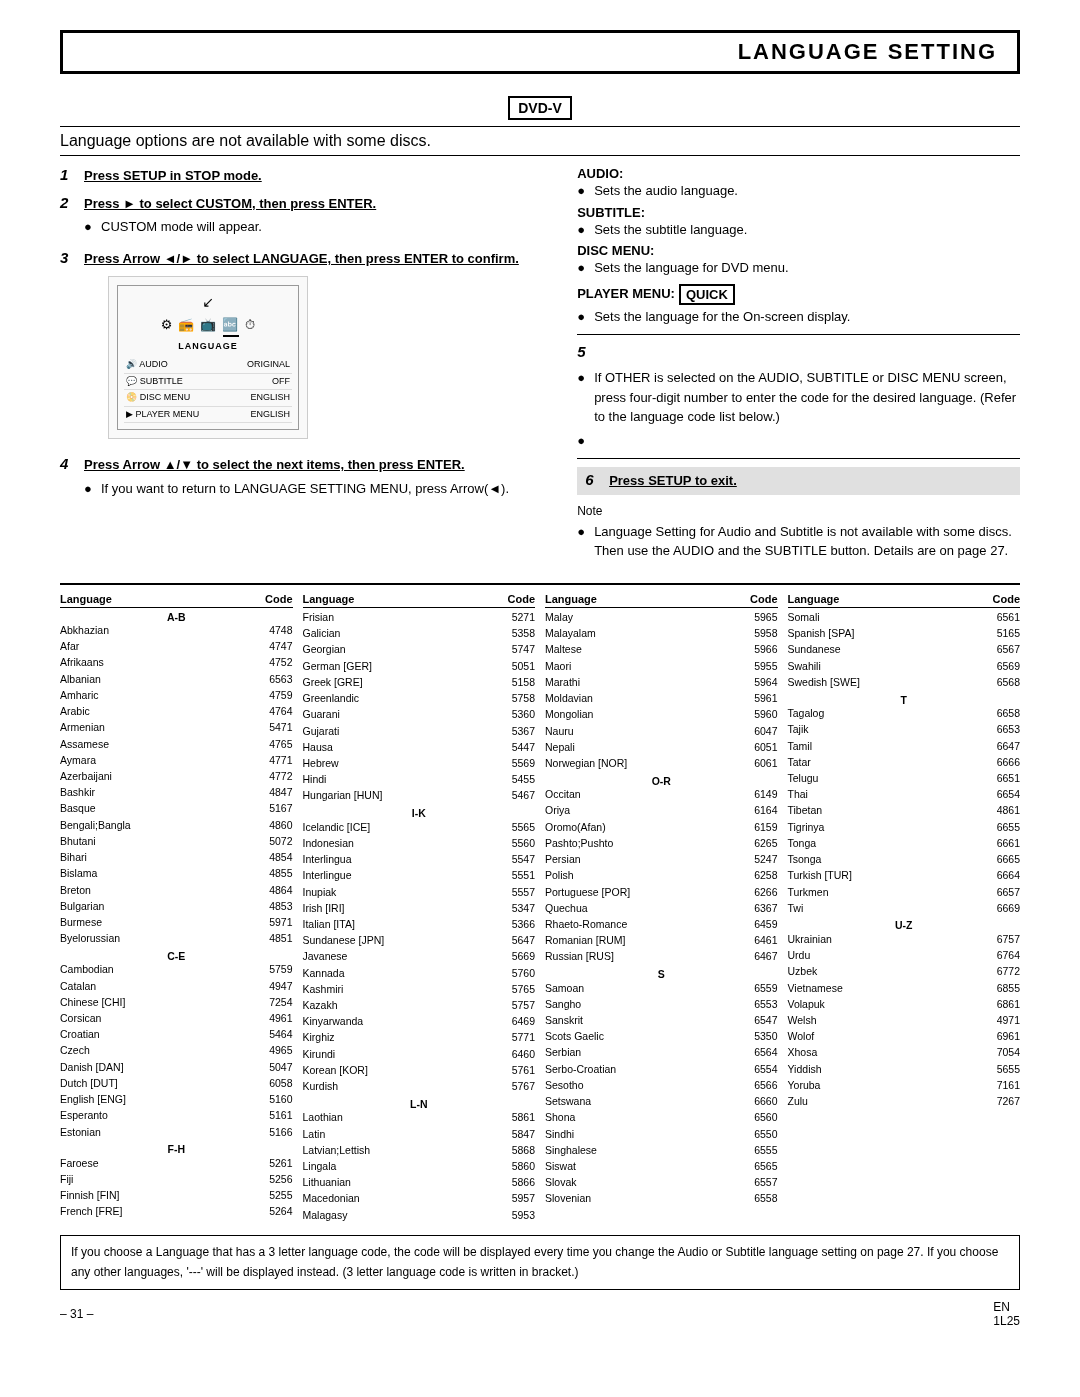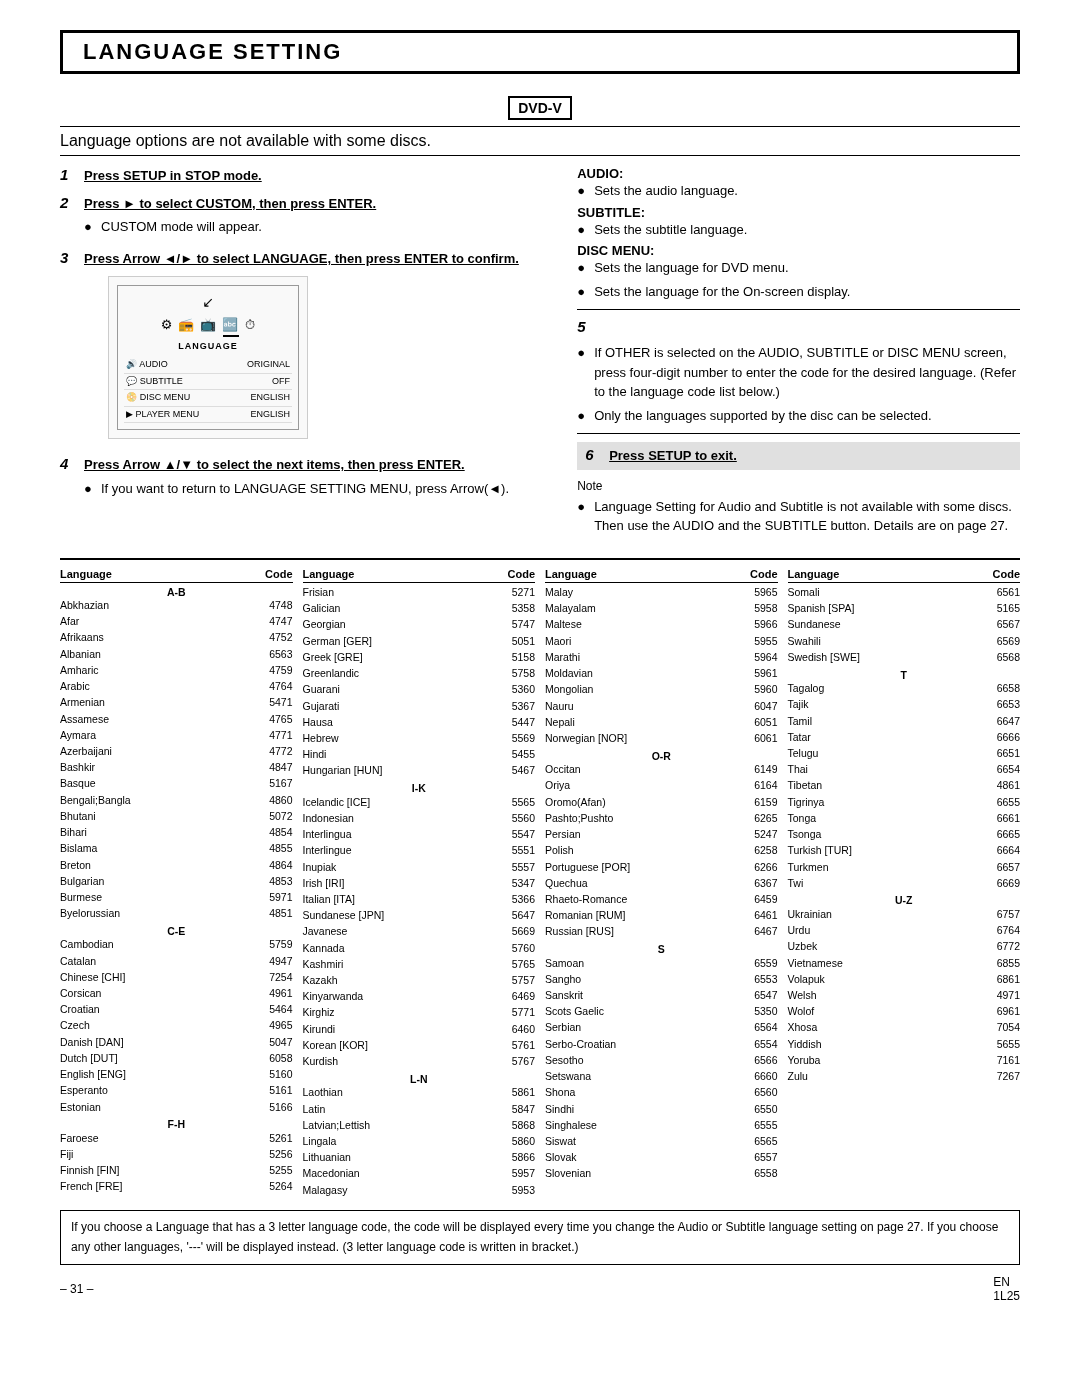--- a/index.html
+++ b/index.html
@@ -10,21 +10,21 @@
       color: #000;
       width: 1080px;
       min-height: 1397px;
     }
     .page {
       width: 1000px;
       margin: 0 auto;
       padding: 30px 20px 20px 20px;
     }
     .page-title {
-      text-align: left;
+      text-align: right;
       font-size: 22px;
       font-weight: bold;
       border: 3px solid #000;
       padding: 6px 20px;
       margin-bottom: 12px;
       letter-spacing: 2px;
       display: inline-block;
       width: 100%;
     }
     .dvd-badge {
@@ -315,39 +315,42 @@
 
       <div>
         <span class="section-title">DISC MENU:</span>
         <div class="bullet-item">
           <span class="bullet">●</span>
           <span>Sets the language for DVD menu.</span>
         </div>
       </div>
 
       <div>
+        <div class="player-menu-row">
+          <span class="section-title" style="margin-top:0; margin-right:4px;">PLAYER MENU:</span>
+          <span class="quick-box">QUICK</span>
+        </div>
         <div class="bullet-item">
           <span class="bullet">●</span>
           <span>Sets the language for the On-screen display.</span>
         </div>
       </div>
 
       <hr class="thin">
 
       <div class="step" style="margin-bottom:8px;">
         <span class="step-num">5</span>
       </div>
 
       <div class="bullet-item">
         <span class="bullet">●</span>
         <span>If OTHER is selected on the AUDIO, SUBTITLE or DISC MENU screen, press four-digit number to enter the code for the desired language. (Refer to the language code list below.)</span>
       </div>
       <div class="bullet-item" style="margin-top:4px;">
         <span class="bullet">●</span>
-        <span>Only the languages supported by the disc can be selected.</span>
       </div>
 
       <hr class="thin">
 
       <div class="step6">
         <div class="step" style="margin-bottom:0;">
           <span class="step-num">6</span>
           <span class="step-text"><b>Press SETUP to exit.</b></span>
         </div>
       </div>

